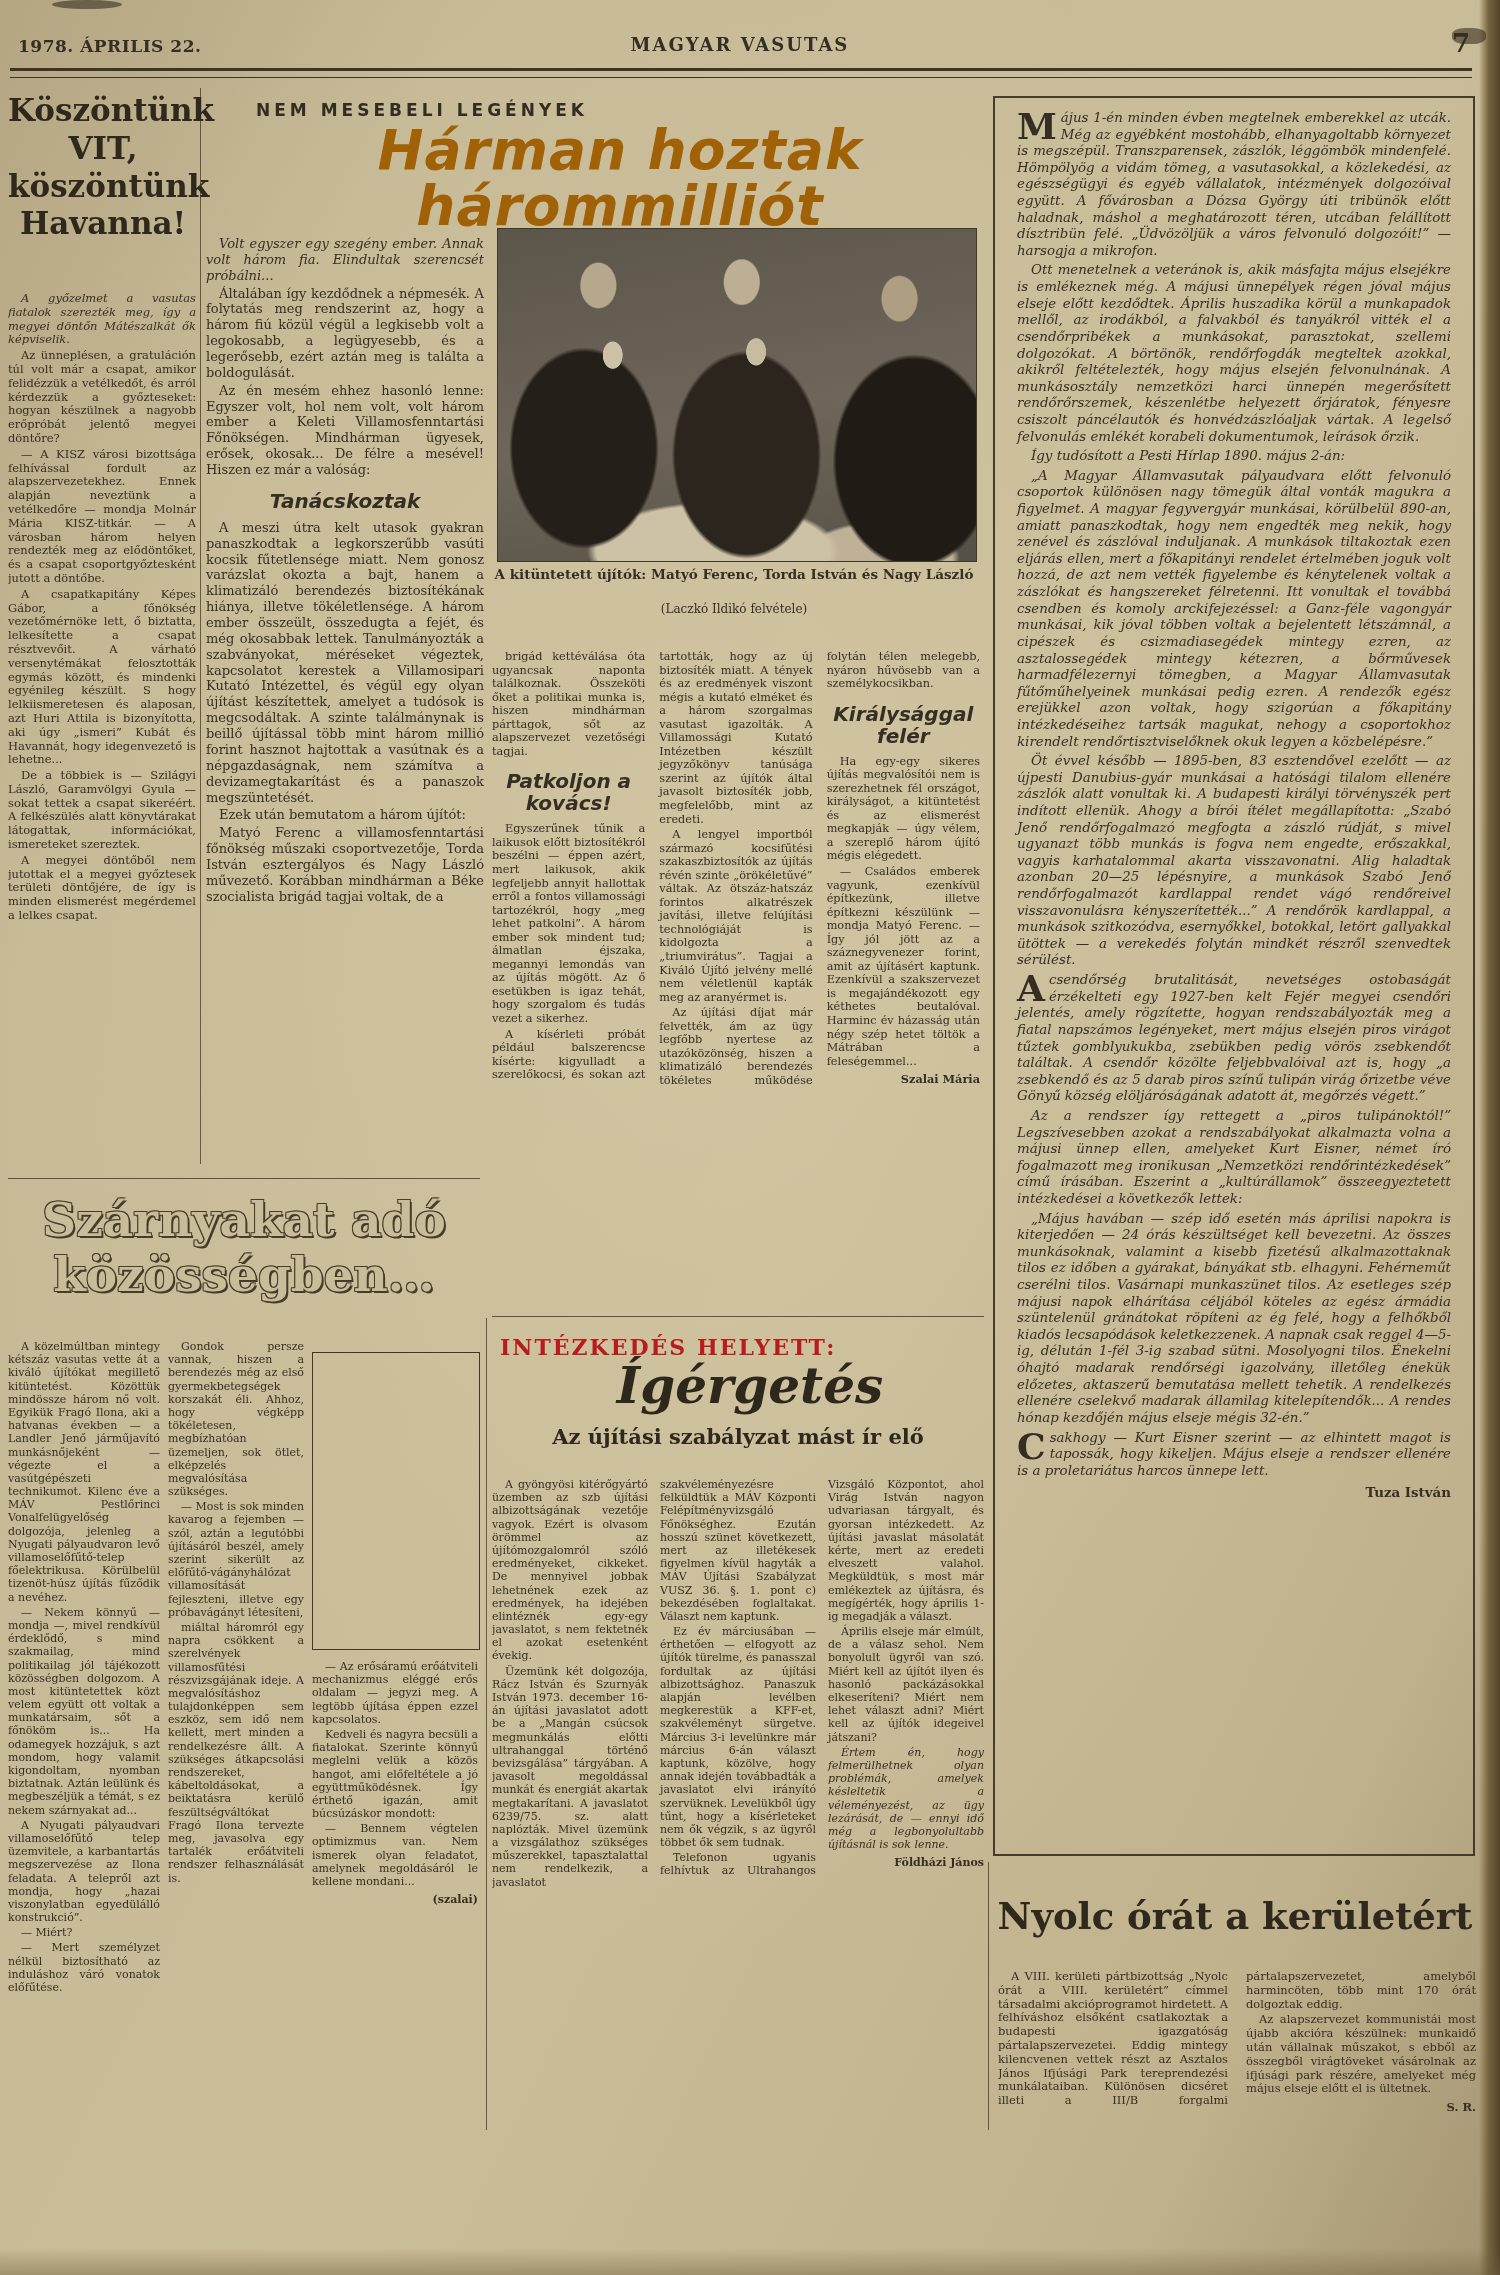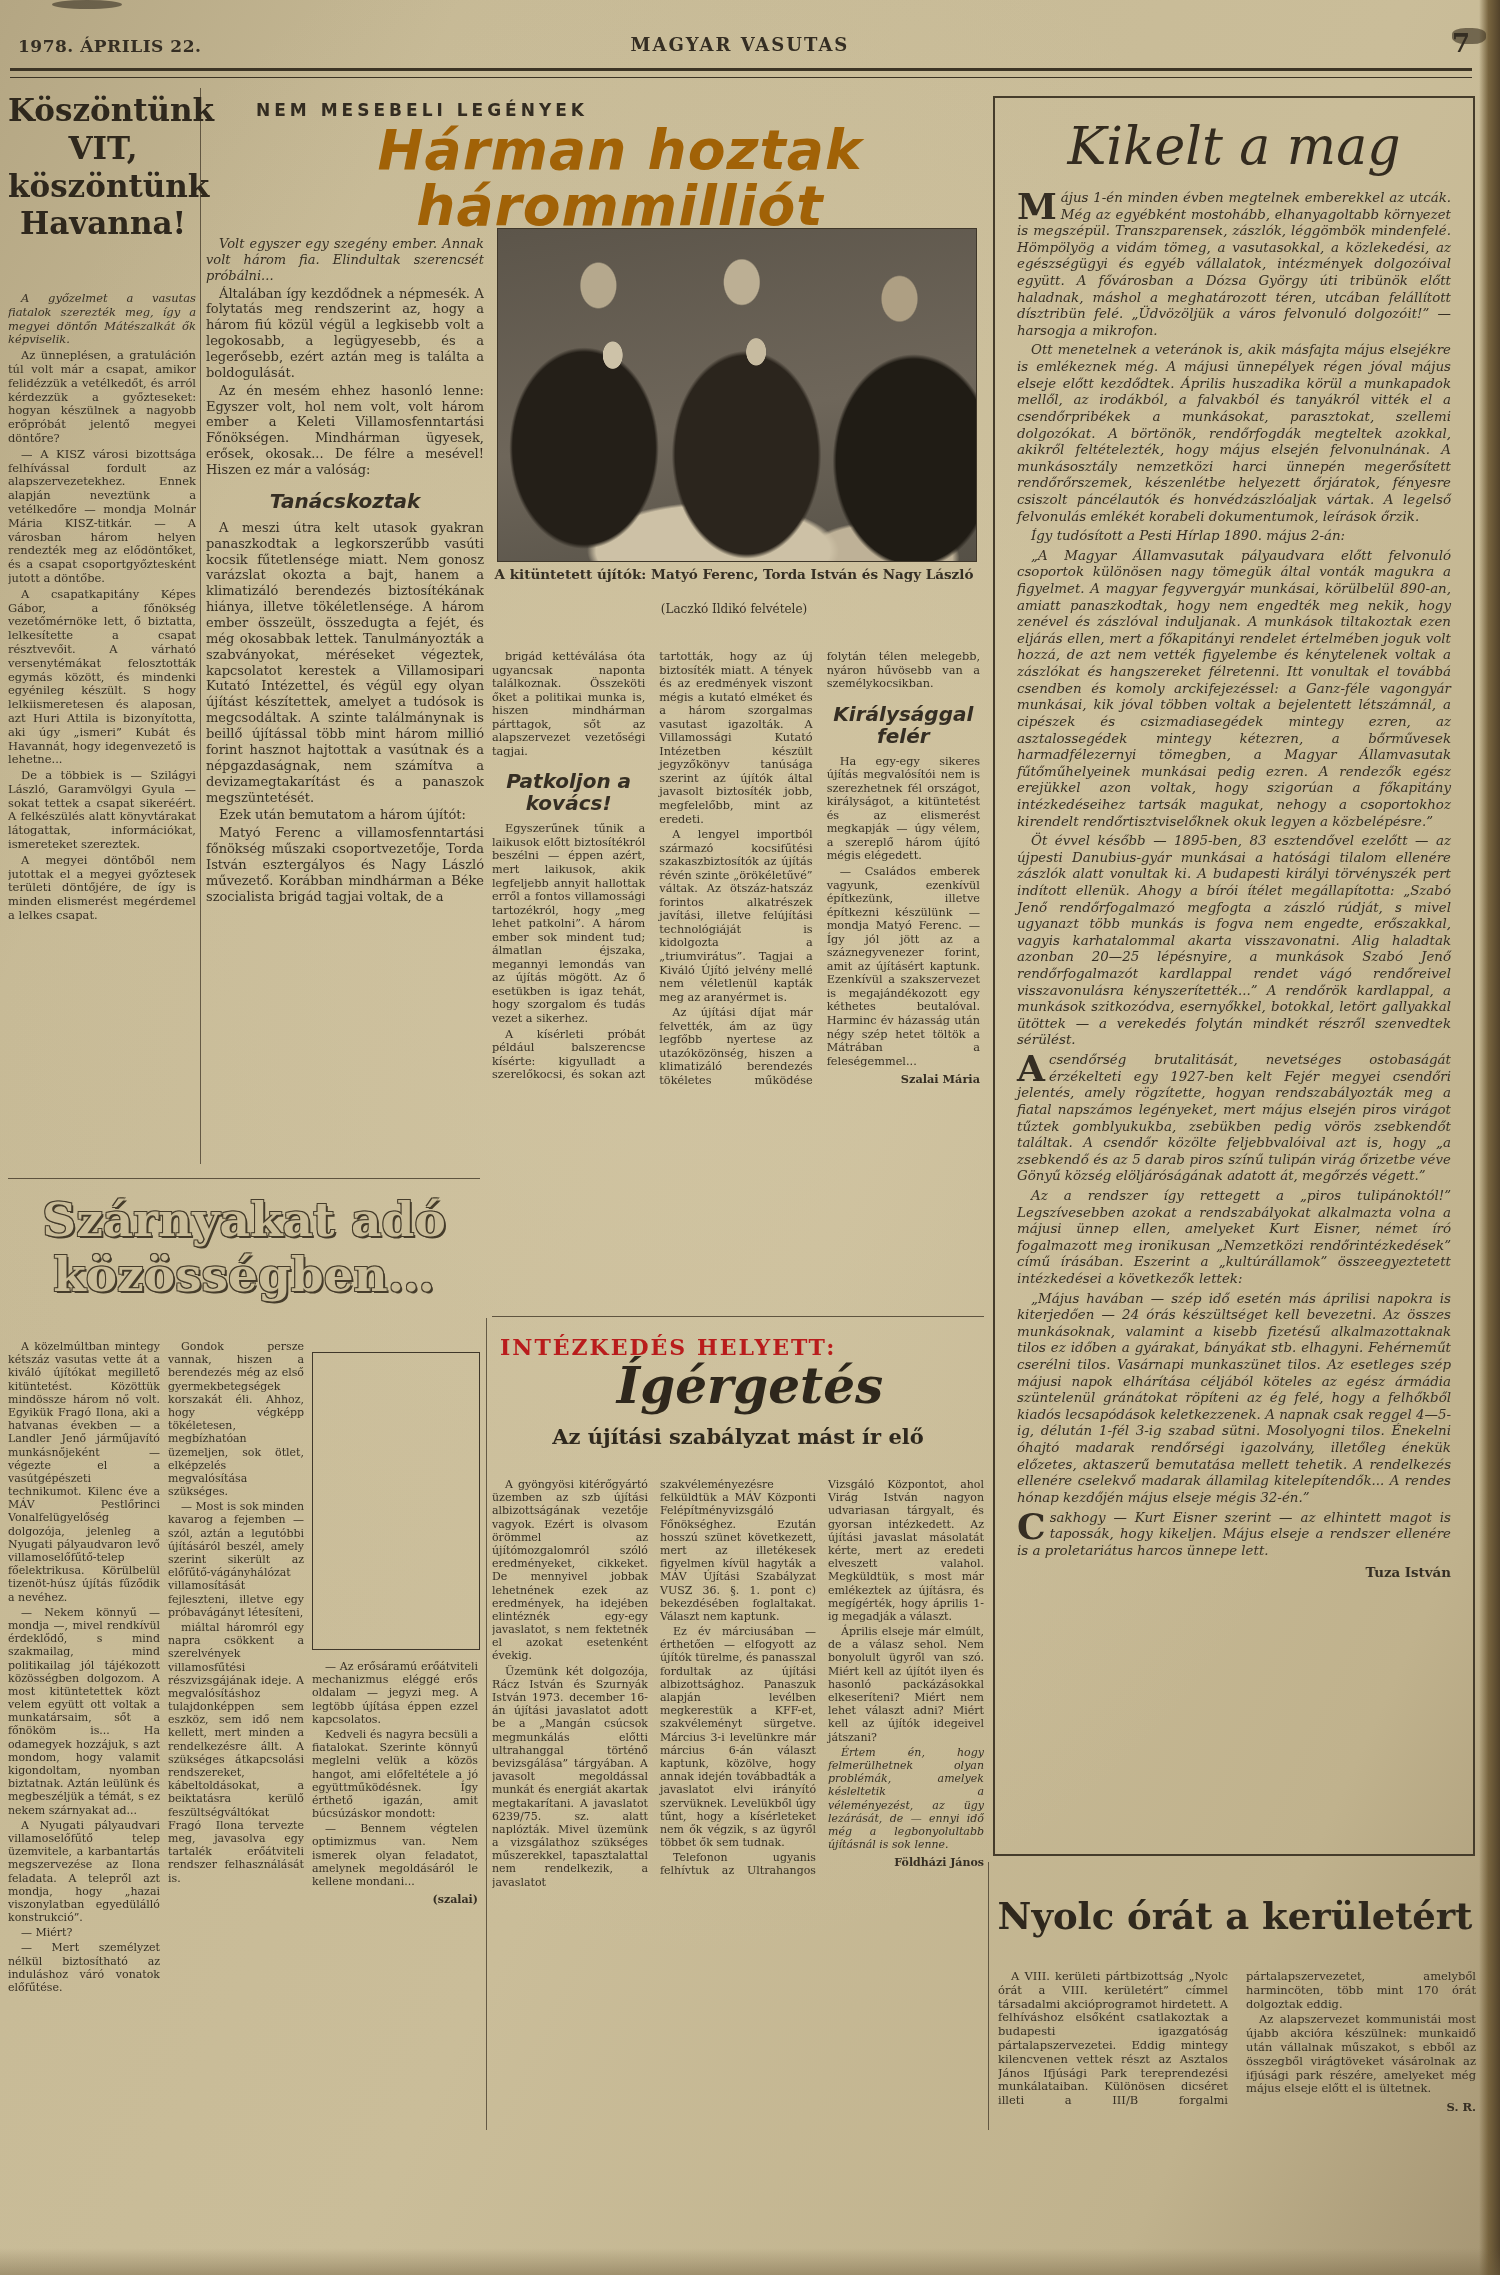--- a/index.html
+++ b/index.html
@@ -178,21 +178,20 @@
     <p class="">A gyöngyösi kitérőgyártó üzemben az szb újítási albizottságának vezetője vagyok. Ezért is olvasom örömmel az újítómozgalomról szóló eredményeket, cikkeket. De mennyivel jobbak lehetnének ezek az eredmények, ha idejében elintéznék egy-egy javaslatot, s nem fektetnék el azokat esetenként évekig.</p>
     <p class="">Üzemünk két dolgozója, Rácz István és Szurnyák István 1973. december 16-án újítási javaslatot adott be a „Mangán csúcsok megmunkálás előtti ultrahanggal történő bevizsgálása” tárgyában. A javasolt megoldással munkát és energiát akartak megtakarítani. A javaslatot 6239/75. sz. alatt naplózták. Mivel üzemünk a vizsgálathoz szükséges műszerekkel, tapasztalattal nem rendelkezik, a javaslatot szakvéleményezésre felküldtük a MÁV Központi Felépítményvizsgáló Főnökséghez. Ezután hosszú szünet következett, mert az illetékesek figyelmen kívül hagyták a MÁV Újítási Szabályzat VUSZ 36. §. 1. pont c) bekezdésében foglaltakat. Választ nem kaptunk.</p>
     <p class="">Ez év márciusában — érthetően — elfogyott az újítók türelme, és panasszal fordultak az újítási albizottsághoz. Panaszuk alapján levélben megkerestük a KFF-et, szakvéleményt sürgetve. Március 3-i levelünkre már március 6-án választ kaptunk, közölve, hogy annak idején továbbadták a javaslatot elvi irányító szervüknek. Levelükből úgy tűnt, hogy a kísérleteket nem ők végzik, s az ügyről többet ők sem tudnak.</p>
     <p class="">Telefonon ugyanis felhívtuk az Ultrahangos Vizsgáló Központot, ahol Virág István nagyon udvariasan tárgyalt, és gyorsan intézkedett. Az újítási javaslat másolatát kérte, mert az eredeti elveszett valahol. Megküldtük, s most már emlékeztek az újításra, és megígérték, hogy április 1-ig megadják a választ.</p>
     <p class="">Április elseje már elmúlt, de a válasz sehol. Nem bonyolult ügyről van szó. Miért kell az újítót ilyen és hasonló packázásokkal elkeseríteni? Miért nem lehet választ adni? Miért kell az újítók idegeivel játszani?</p>
     <p class="p-i">Értem én, hogy felmerülhetnek olyan problémák, amelyek késleltetik a véleményezést, az ügy lezárását, de — ennyi idő még a legbonyolultabb újításnál is sok lenne.</p>
     <p class="p-by">Földházi János</p>
   </div>
 
 <div class="abs kikelt-box">
-  <div class="hl-kikelt">Kikelt a mag</div>
   <div class="kikelt-body">
       <p class="" style="text-indent: 0px;"><span class="dropcap">M</span>ájus 1-én minden évben megtelnek emberekkel az utcák. Még az egyébként mostohább, elhanyagoltabb környezet is megszépül. Transzparensek, zászlók, léggömbök mindenfelé. Hömpölyög a vidám tömeg, a vasutasokkal, a közlekedési, az egészségügyi és egyéb vállalatok, intézmények dolgozóival együtt. A fővárosban a Dózsa György úti tribünök előtt haladnak, máshol a meghatározott téren, utcában felállított dísztribün felé. „Üdvözöljük a város felvonuló dolgozóit!” — harsogja a mikrofon.</p>
       <p class="">Ott menetelnek a veteránok is, akik másfajta május elsejékre is emlékeznek még. A májusi ünnepélyek régen jóval május elseje előtt kezdődtek. Április huszadika körül a munkapadok mellől, az irodákból, a falvakból és tanyákról vitték el a csendőrpribékek a munkásokat, parasztokat, szellemi dolgozókat. A börtönök, rendőrfogdák megteltek azokkal, akikről feltételezték, hogy május elsején felvonulnának. A munkásosztály nemzetközi harci ünnepén megerősített rendőrőrszemek, készenlétbe helyezett őrjáratok, fényesre csiszolt páncélautók és honvédzászlóaljak vártak. A legelső felvonulás emlékét korabeli dokumentumok, leírások őrzik.</p>
       <p class="">Így tudósított a Pesti Hírlap 1890. május 2-án:</p>
       <p class="">„A Magyar Államvasutak pályaudvara előtt felvonuló csoportok különösen nagy tömegük által vonták magukra a figyelmet. A magyar fegyvergyár munkásai, körülbelül 890-an, amiatt panaszkodtak, hogy nem engedték meg nekik, hogy zenével és zászlóval induljanak. A munkások tiltakoztak ezen eljárás ellen, mert a főkapitányi rendelet értelmében joguk volt hozzá, de azt nem vették figyelembe és kénytelenek voltak a zászlókat és hangszereket félretenni. Itt vonultak el továbbá csendben és komoly arckifejezéssel: a Ganz-féle vagongyár munkásai, kik jóval többen voltak a bejelentett létszámnál, a cipészek és csizmadiasegédek mintegy ezren, az asztalossegédek mintegy kétezren, a bőrművesek harmadfélezernyi tömegben, a Magyar Államvasutak fűtőműhelyeinek munkásai pedig ezren. A rendezők egész erejükkel azon voltak, hogy szigorúan a főkapitány intézkedéseihez tartsák magukat, nehogy a csoportokhoz kirendelt rendőrtisztviselőknek okuk legyen a közbelépésre.”</p>
       <p class="">Öt évvel később — 1895-ben, 83 esztendővel ezelőtt — az újpesti Danubius-gyár munkásai a hatósági tilalom ellenére zászlók alatt vonultak ki. A budapesti királyi törvényszék pert indított ellenük. Ahogy a bírói ítélet megállapította: „Szabó Jenő rendőrfogalmazó megfogta a zászló rúdját, s mivel ugyanazt több munkás is fogva nem engedte, erőszakkal, vagyis karhatalommal akarta visszavonatni. Alig haladtak azonban 20—25 lépésnyire, a munkások Szabó Jenő rendőrfogalmazót kardlappal rendet vágó rendőreivel visszavonulásra kényszerítették...” A rendőrök kardlappal, a munkások szitkozódva, esernyőkkel, botokkal, letört gallyakkal ütöttek — a verekedés folytán mindkét részről szenvedtek sérülést.</p>
       <p class="" style="text-indent: 0px;"><span class="dropcap">A</span> csendőrség brutalitását, nevetséges ostobaságát érzékelteti egy 1927-ben kelt Fejér megyei csendőri jelentés, amely rögzítette, hogyan rendszabályozták meg a fiatal napszámos legényeket, mert május elsején piros virágot tűztek gomblyukukba, zsebükben pedig vörös zsebkendőt találtak. A csendőr közölte feljebbvalóival azt is, hogy „a zsebkendő és az 5 darab piros színű tulipán virág őrizetbe véve Gönyű község elöljáróságának adatott át, megőrzés végett.”</p>
       <p class="">Az a rendszer így rettegett a „piros tulipánoktól!” Legszívesebben azokat a rendszabályokat alkalmazta volna a májusi ünnep ellen, amelyeket Kurt Eisner, német író fogalmazott meg ironikusan „Nemzetközi rendőrintézkedések” című írásában. Eszerint a „kultúrállamok” összeegyeztetett intézkedései a következők lettek:</p>
       <p class="">„Május havában — szép idő esetén más áprilisi napokra is kiterjedően — 24 órás készültséget kell bevezetni. Az összes munkásoknak, valamint a kisebb fizetésű alkalmazottaknak tilos ez időben a gyárakat, bányákat stb. elhagyni. Fehérneműt cserélni tilos. Vasárnapi munkaszünet tilos. Az esetleges szép májusi napok elhárítása céljából köteles az egész ármádia szüntelenül gránátokat röpíteni az ég felé, hogy a felhőkből kiadós lecsapódások keletkezzenek. A napnak csak reggel 4—5-ig, délután 1-fél 3-ig szabad sütni. Mosolyogni tilos. Énekelni óhajtó madarak rendőrségi igazolvány, illetőleg énekük előzetes, aktaszerű bemutatása mellett tehetik. A rendelkezés ellenére cselekvő madarak államilag kitelepítendők... A rendes hónap kezdőjén május elseje mégis 32-én.”</p>
       <p class="" style="text-indent: 0px;"><span class="dropcap">C</span>sakhogy — Kurt Eisner szerint — az elhintett magot is tapossák, hogy kikeljen. Május elseje a rendszer ellenére is a proletariátus harcos ünnepe lett.</p>

